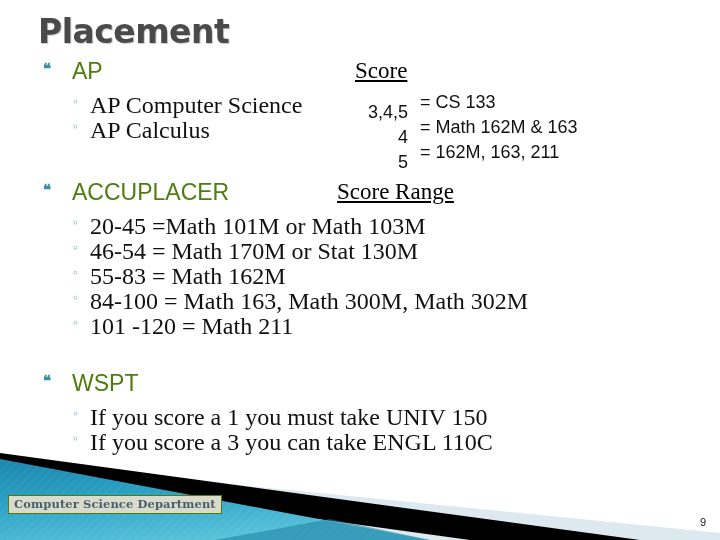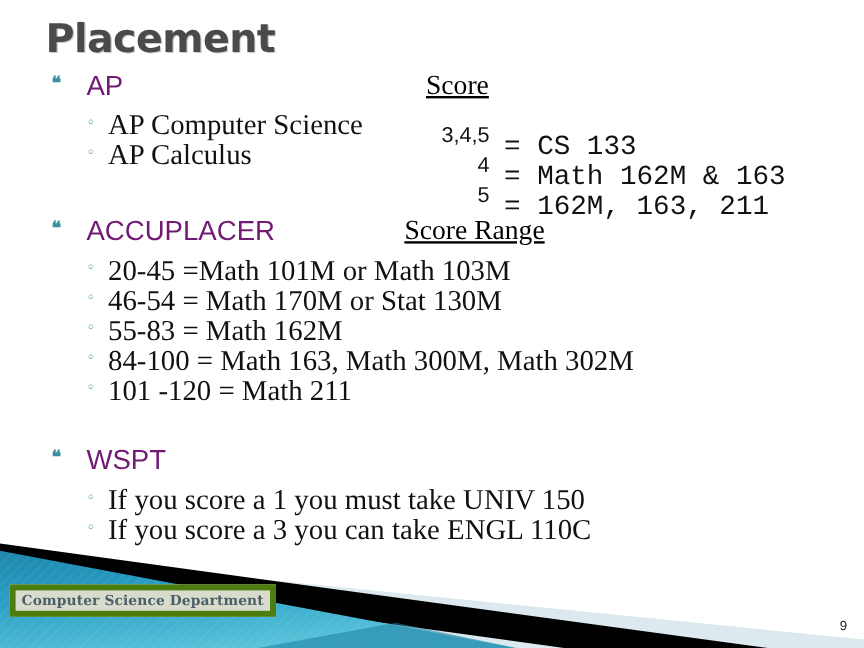--- a/index.html
+++ b/index.html
@@ -59,21 +59,21 @@
     font-size: 15px;
     font-weight: bold;
     line-height: 1;
     font-family: "DejaVu Serif", serif;
   }
   .lvl1-label {
     position: absolute;
     left: 72px;
     top: 0;
     font-size: 23px;
-    color: #701a75;
+    color: #4d7c0f;
     white-space: nowrap;
     font-family: "Liberation Sans", sans-serif;
   }
   .col-head {
     position: absolute;
     top: 0;
     font-size: 23px;
     color: #000000;
     text-decoration: underline;
     text-underline-offset: 2px;
@@ -115,46 +115,45 @@
     top: 10px;
     font-size: 18px;
     color: #111111;
     white-space: nowrap;
     font-family: "Liberation Sans", sans-serif;
   }
   .ap-result {
     position: absolute;
     left: 420px;
     top: 0;
-    font-size: 23px;
+    font-size: 18px;
     color: #111111;
     white-space: nowrap;
-    font-family: Liberation Mono, monospace;
-    margin-top: 17px;
+    font-family: Liberation Sans, sans-serif;
   }
 
   
   #footer-graphic {
     position: absolute;
     left: 0;
     bottom: 0;
     width: 720px;
     height: 95px;
     overflow: hidden;
     pointer-events: none;
   }
   #footer-graphic svg { display: block; }
 
   #dept-badge {
     position: absolute;
     left: 8px;
     bottom: 26px;
     padding: 1px 5px 2px 5px;
     background: #d9dccc;
-    border: 5px solid #4d7c0f;
+    border: 1px solid #4d7c0f;
     font-family: "DejaVu Serif", serif;
     font-size: 11.5px;
     font-weight: bold;
     color: #4a5f68;
     white-space: nowrap;
     letter-spacing: 0.1px;
   }
 
   #page-number {
     position: absolute;

